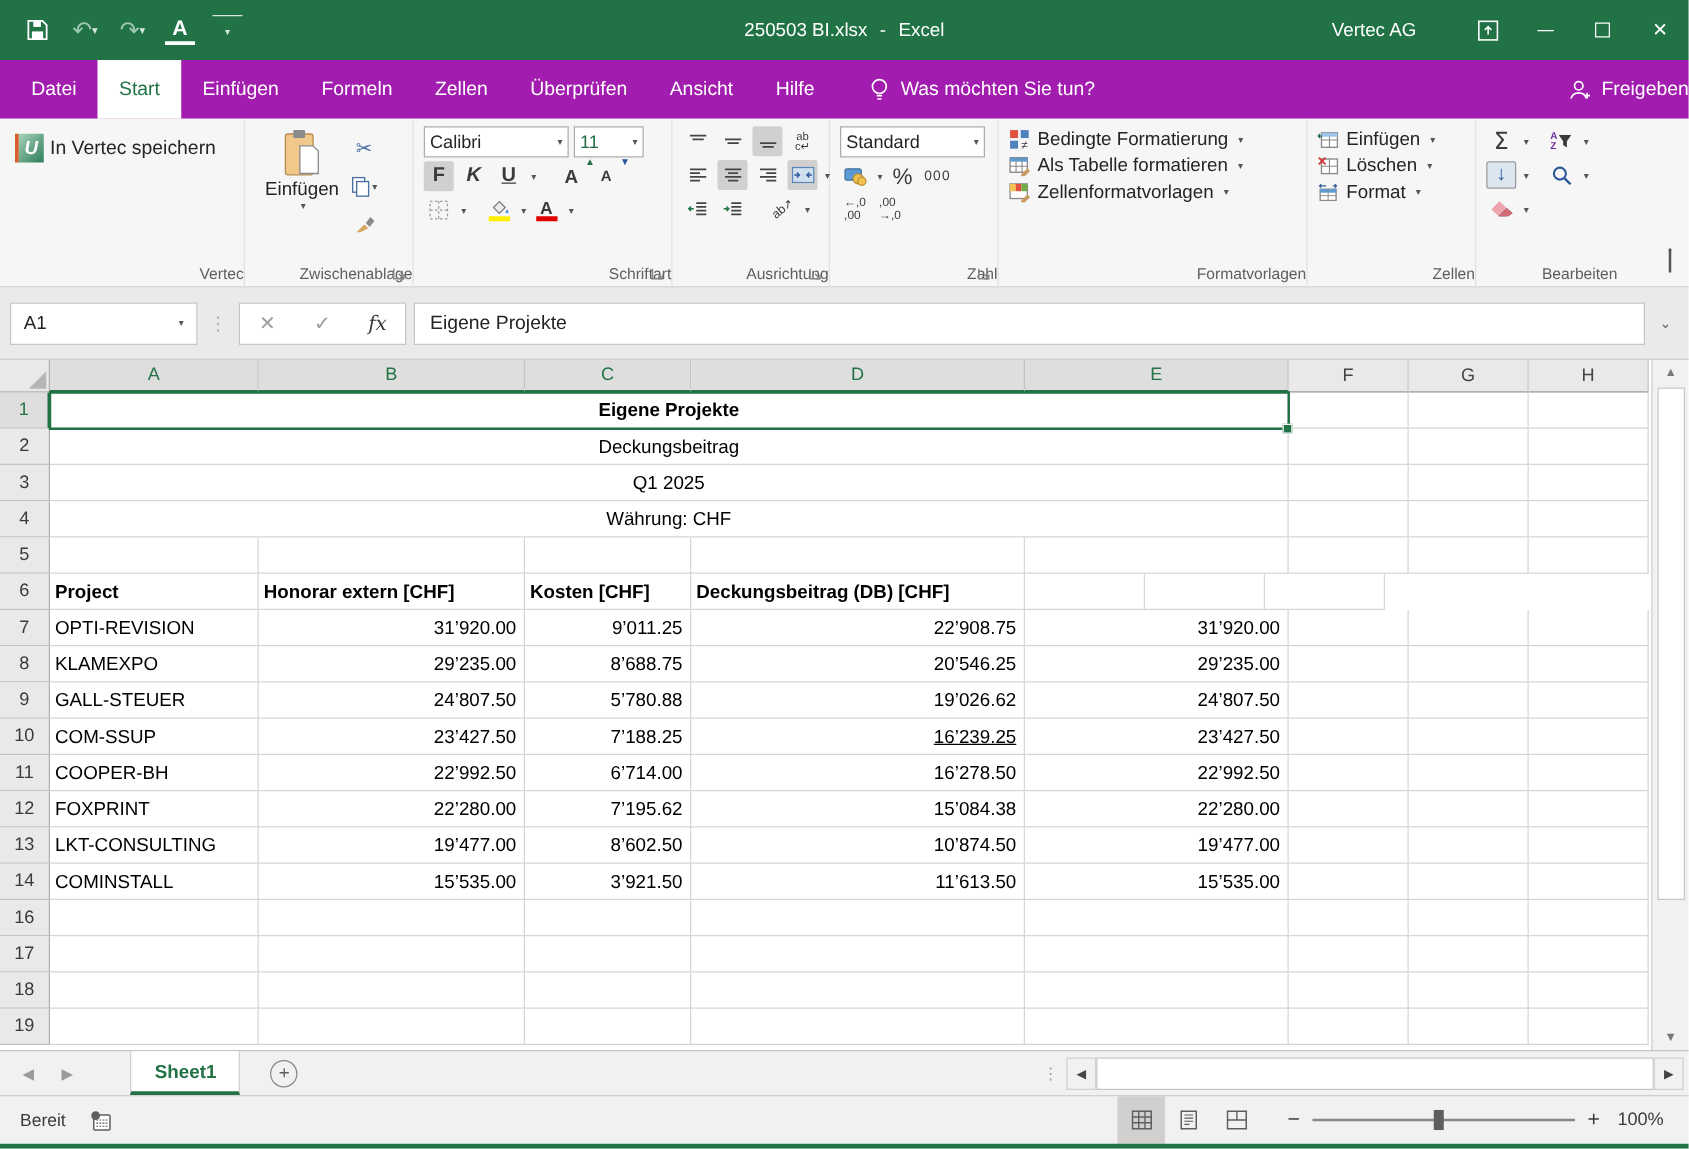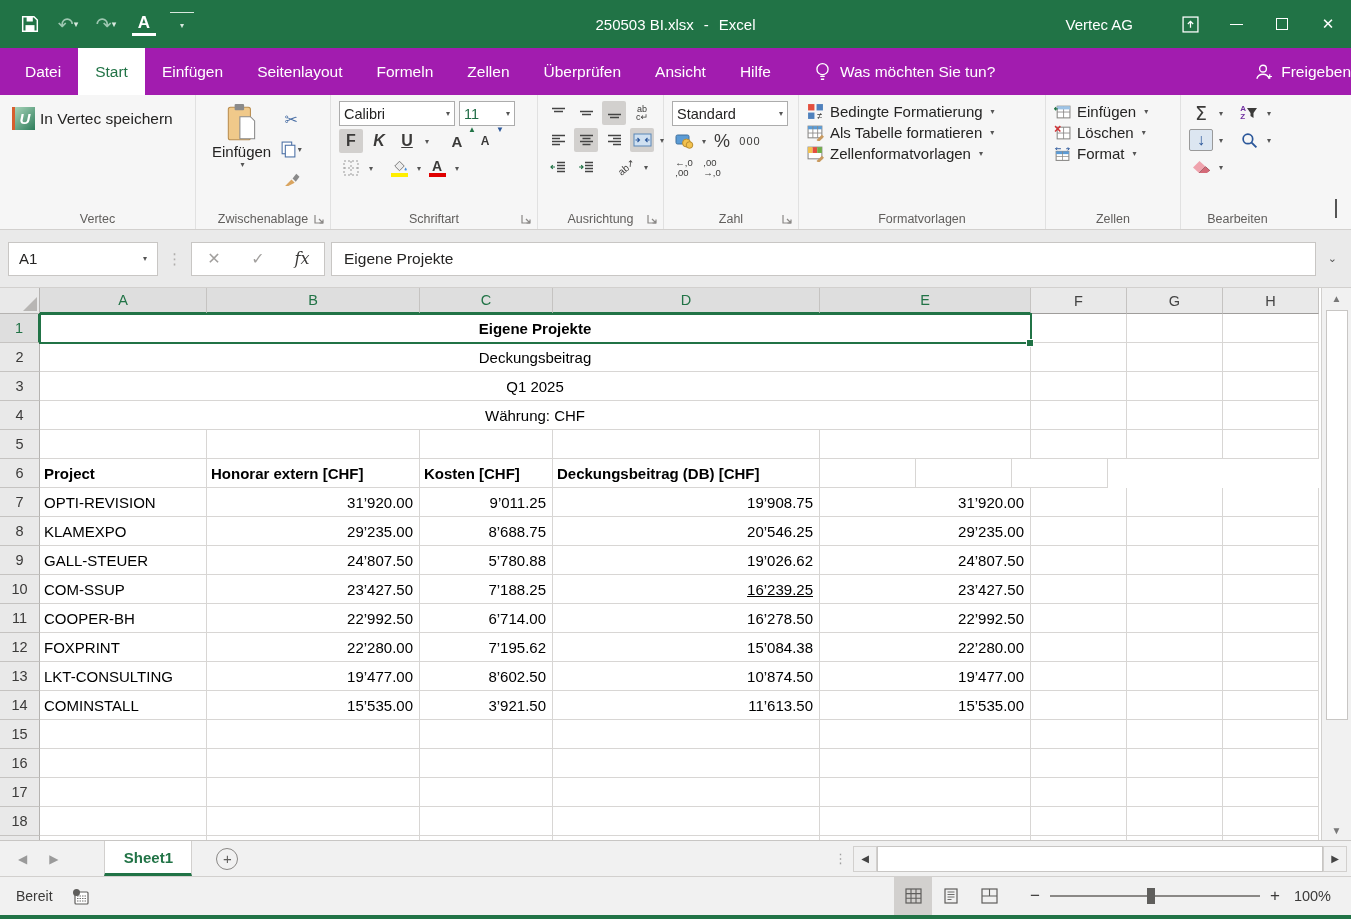--- a/index.html
+++ b/index.html
@@ -24,21 +24,21 @@
   
   .menubar { height:47px; background:#a21caf; display:flex; align-items:stretch; color:#fff; flex:0 0 auto; padding-left:8px; }
   .mtab { display:flex; align-items:center; padding:0 17px; font-size:15.5px; cursor:default; }
   .mtab.active { background:#fff; color:#217346; }
   .tellme { display:flex; align-items:center; gap:9px; margin-left:26px; font-size:15.5px; }
   .share { margin-left:auto; display:flex; align-items:center; gap:9px; font-size:15.5px; }
 
   
   .ribbon { height:135px; background:#f6f6f6; border-bottom:1px solid #d2d0ce; display:flex; align-items:stretch; flex:0 0 auto; position:relative; }
   .rgroup { position:relative; border-right:1px solid #e1e1e1; padding:6px 6px 22px 8px; display:flex; flex-direction:column; }
-  .rglabel { position:absolute; bottom:3px; left:0; right:0; text-align:center; font-size:12.5px; color:#605e5c; }
+  .rglabel { position:absolute; bottom:3px; left:0; right:0; text-align:right; font-size:12.5px; color:#605e5c; }
   .launcher { position:absolute; bottom:4px; right:5px; width:11px; height:11px; }
   .launcher svg { display:block; }
   .rbtn { display:flex; align-items:center; gap:5px; color:#252423; font-size:15px; border-radius:2px; padding:2px 4px; }
   .rrow { display:flex; align-items:center; gap:4px; margin-bottom:3px; }
   .sbtn { display:flex; align-items:center; justify-content:center; min-width:24px; height:24px; border-radius:2px; color:#3b3a39; }
   .sbtn.on { background:#d2d0ce; }
   .dd { font-size:8px; color:#555; margin-left:2px; }
   .combo { display:flex; align-items:center; background:#fff; border:1px solid #acacac; height:25px; font-size:14.5px; color:#252423; padding:0 4px; justify-content:space-between; }
   .biglbl { font-size:15px; color:#252423; }
   .bigbtn { display:flex; flex-direction:column; align-items:center; justify-content:flex-start; padding:2px 8px; }
@@ -150,21 +150,20 @@
           <span class="maxbox"></span>
         </span>
       <span class="winbtn">✕</span>
     </div>
   </div>
 
   <div class="menubar">
     <span class="mtab">Datei</span>
     <span class="mtab active">Start</span>
     <span class="mtab">Einfügen</span>
-    <span class="mtab">Seitenlayout</span>
     <span class="mtab">Formeln</span>
     <span class="mtab">Zellen</span>
     <span class="mtab">Überprüfen</span>
     <span class="mtab">Ansicht</span>
     <span class="mtab">Hilfe</span>
     <span class="tellme">
       <span>
         <svg width="17" height="20" viewBox="0 0 14 18">
             <circle cx="7" cy="6.5" r="5" fill="none" stroke="#fff" stroke-width="1.2"></circle>
             <path d="M5 13h4M5.5 15.5h3" stroke="#fff" stroke-width="1.2"></path>
@@ -599,21 +598,21 @@
           <div class="cell bold" style="width: 267px;">Deckungsbeitrag (DB) [CHF]</div>
           <div class="cell" style="width: 96px;"></div>
           <div class="cell" style="width: 96px;"></div>
           <div class="cell" style="width: 96px;"></div>
         </div>
         <div class="grow">
           <div class="rowhdr">7</div>
           <div class="cell" style="width: 167px;">OPTI-REVISION</div>
           <div class="cell num" style="width: 213px;">31’920.00</div>
           <div class="cell num" style="width: 133px;">9’011.25</div>
-          <div class="cell num" style="width: 267px;">19’908.75</div>
+          <div class="cell num" style="width: 267px;">22’908.75</div>
           <div class="cell num" style="width: 211px;">31’920.00</div>
           <div class="cell" style="width: 96px;"></div>
           <div class="cell" style="width: 96px;"></div>
           <div class="cell" style="width: 96px;"></div>
         </div>
         <div class="grow">
           <div class="rowhdr">8</div>
           <div class="cell" style="width: 167px;">KLAMEXPO</div>
           <div class="cell num" style="width: 213px;">29’235.00</div>
           <div class="cell num" style="width: 133px;">8’688.75</div>
@@ -678,31 +677,20 @@
           <div class="cell" style="width: 96px;"></div>
           <div class="cell" style="width: 96px;"></div>
         </div>
         <div class="grow">
           <div class="rowhdr">14</div>
           <div class="cell" style="width: 167px;">COMINSTALL</div>
           <div class="cell num" style="width: 213px;">15’535.00</div>
           <div class="cell num" style="width: 133px;">3’921.50</div>
           <div class="cell num" style="width: 267px;">11’613.50</div>
           <div class="cell num" style="width: 211px;">15’535.00</div>
-          <div class="cell" style="width: 96px;"></div>
-          <div class="cell" style="width: 96px;"></div>
-          <div class="cell" style="width: 96px;"></div>
-        </div>
-        <div class="grow">
-          <div class="rowhdr">15</div>
-          <div class="cell" style="width: 167px;"></div>
-          <div class="cell" style="width: 213px;"></div>
-          <div class="cell" style="width: 133px;"></div>
-          <div class="cell" style="width: 267px;"></div>
-          <div class="cell" style="width: 211px;"></div>
           <div class="cell" style="width: 96px;"></div>
           <div class="cell" style="width: 96px;"></div>
           <div class="cell" style="width: 96px;"></div>
         </div>
         <div class="grow">
           <div class="rowhdr">16</div>
           <div class="cell" style="width: 167px;"></div>
           <div class="cell" style="width: 213px;"></div>
           <div class="cell" style="width: 133px;"></div>
           <div class="cell" style="width: 267px;"></div>

